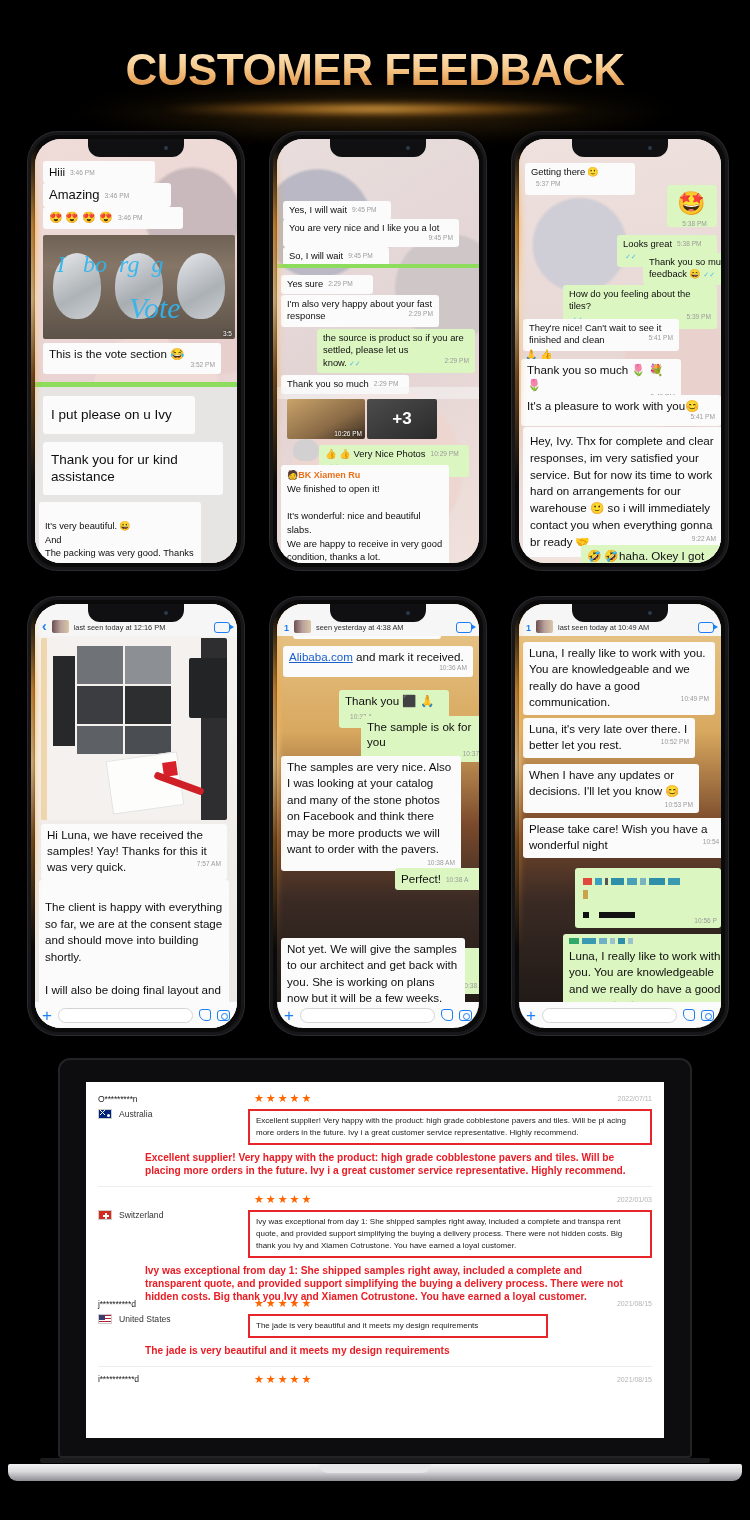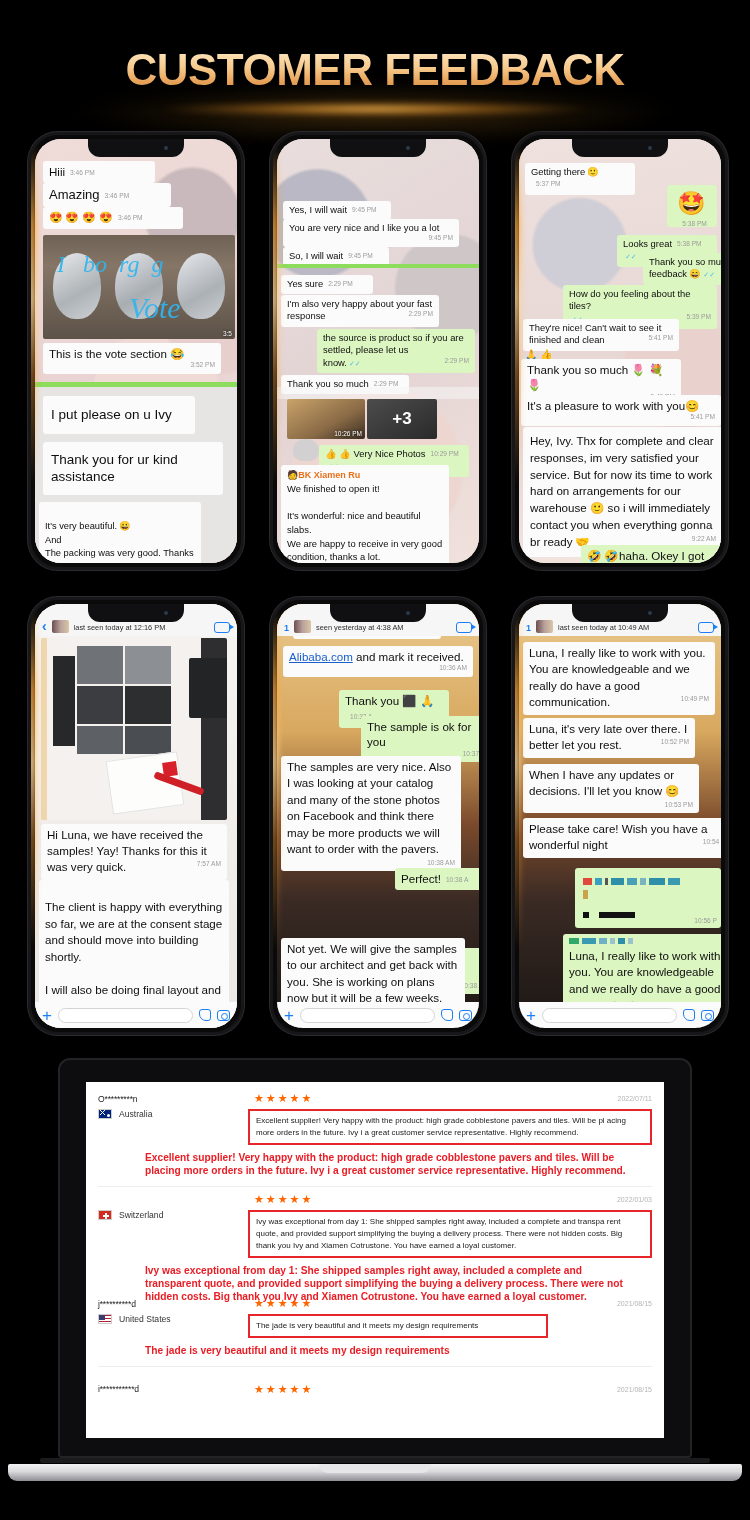--- a/index.html
+++ b/index.html
@@ -168,21 +168,21 @@
   .flag-us::before{content:"";position:absolute;left:0;top:0;width:6px;height:5px;background:#3c3b6e;}
   .rev-box {
     flex:1; border:2.2px solid #e8252a; background:#fff;
     padding: 4px 6px; font-size:8px; line-height:1.5; color:#1a1a1a;
   }
   .rev-trans {
     color:#ea1c24; font-weight:700; font-size:10.2px; line-height:1.3;
     margin: 6px 0 2px 47px; padding-right: 16px;
   }
   .rev-sep { height:1px; background:#ededed; margin: 4px 12px 0; }
-  .rev-partial { padding: 16px 12px 2px 12px; }
+  .rev-partial { padding: 6px 12px 2px 12px; }
 </style>
 </head>
 <body>
 
 <div class="page">
 
   <div class="title-wrap">
     <div class="title-glow2"></div>
     <div class="title">CUSTOMER FEEDBACK</div>
     <div class="title-glow"></div>

